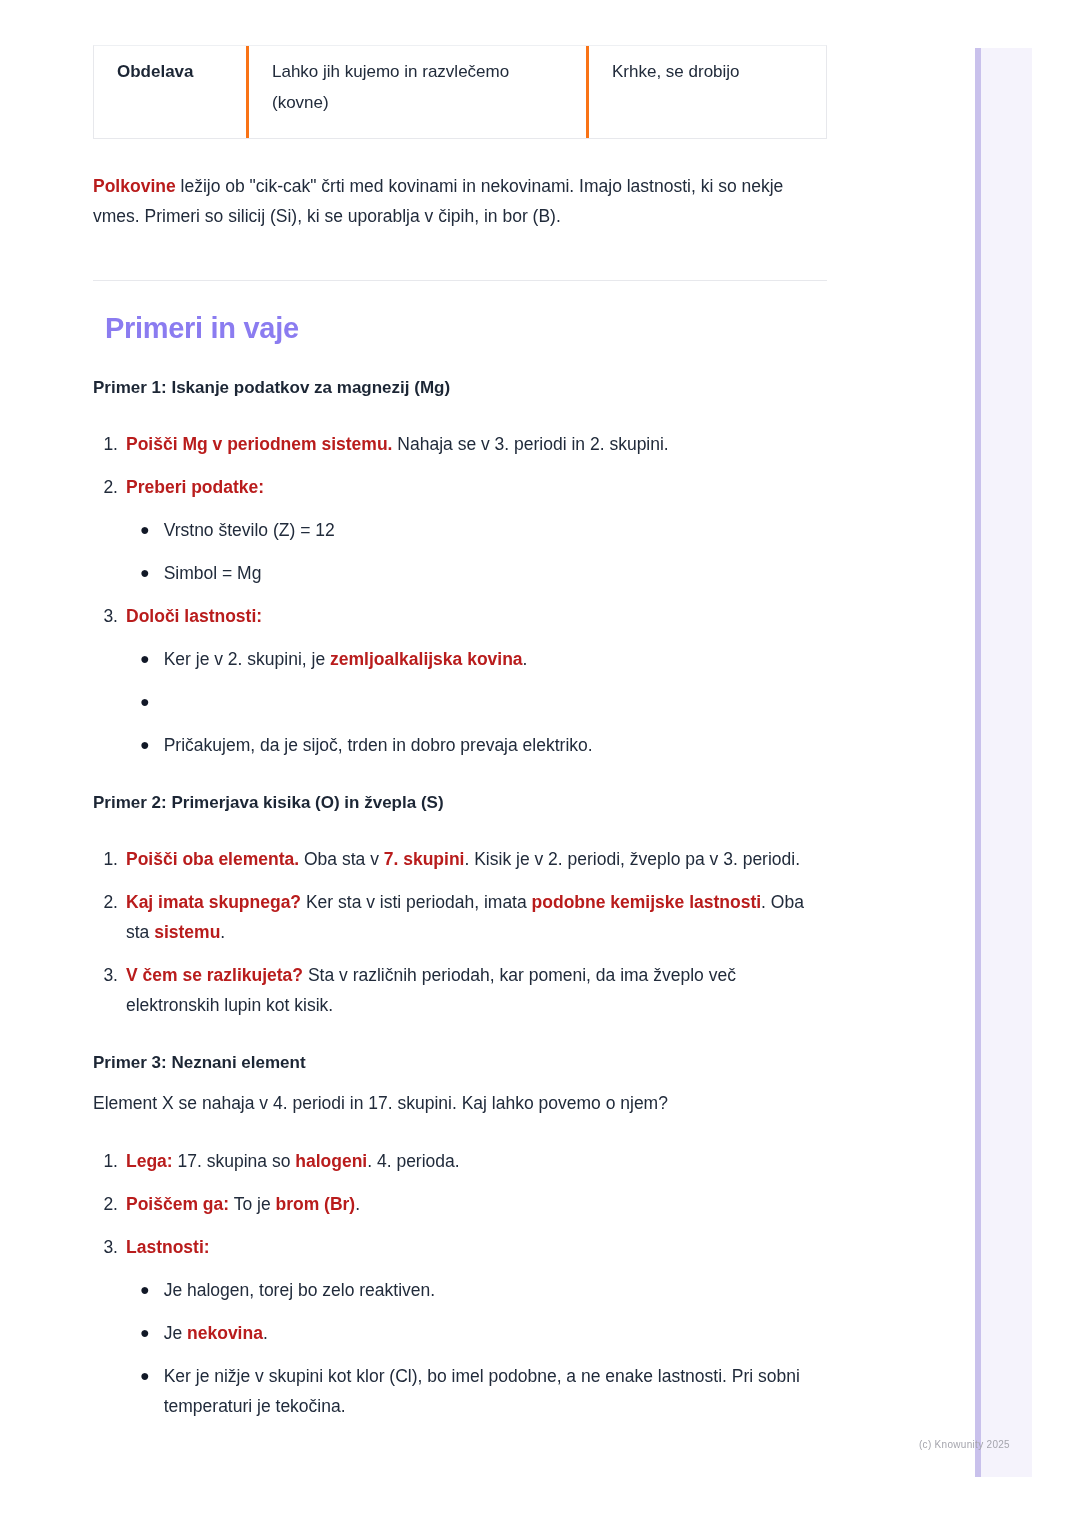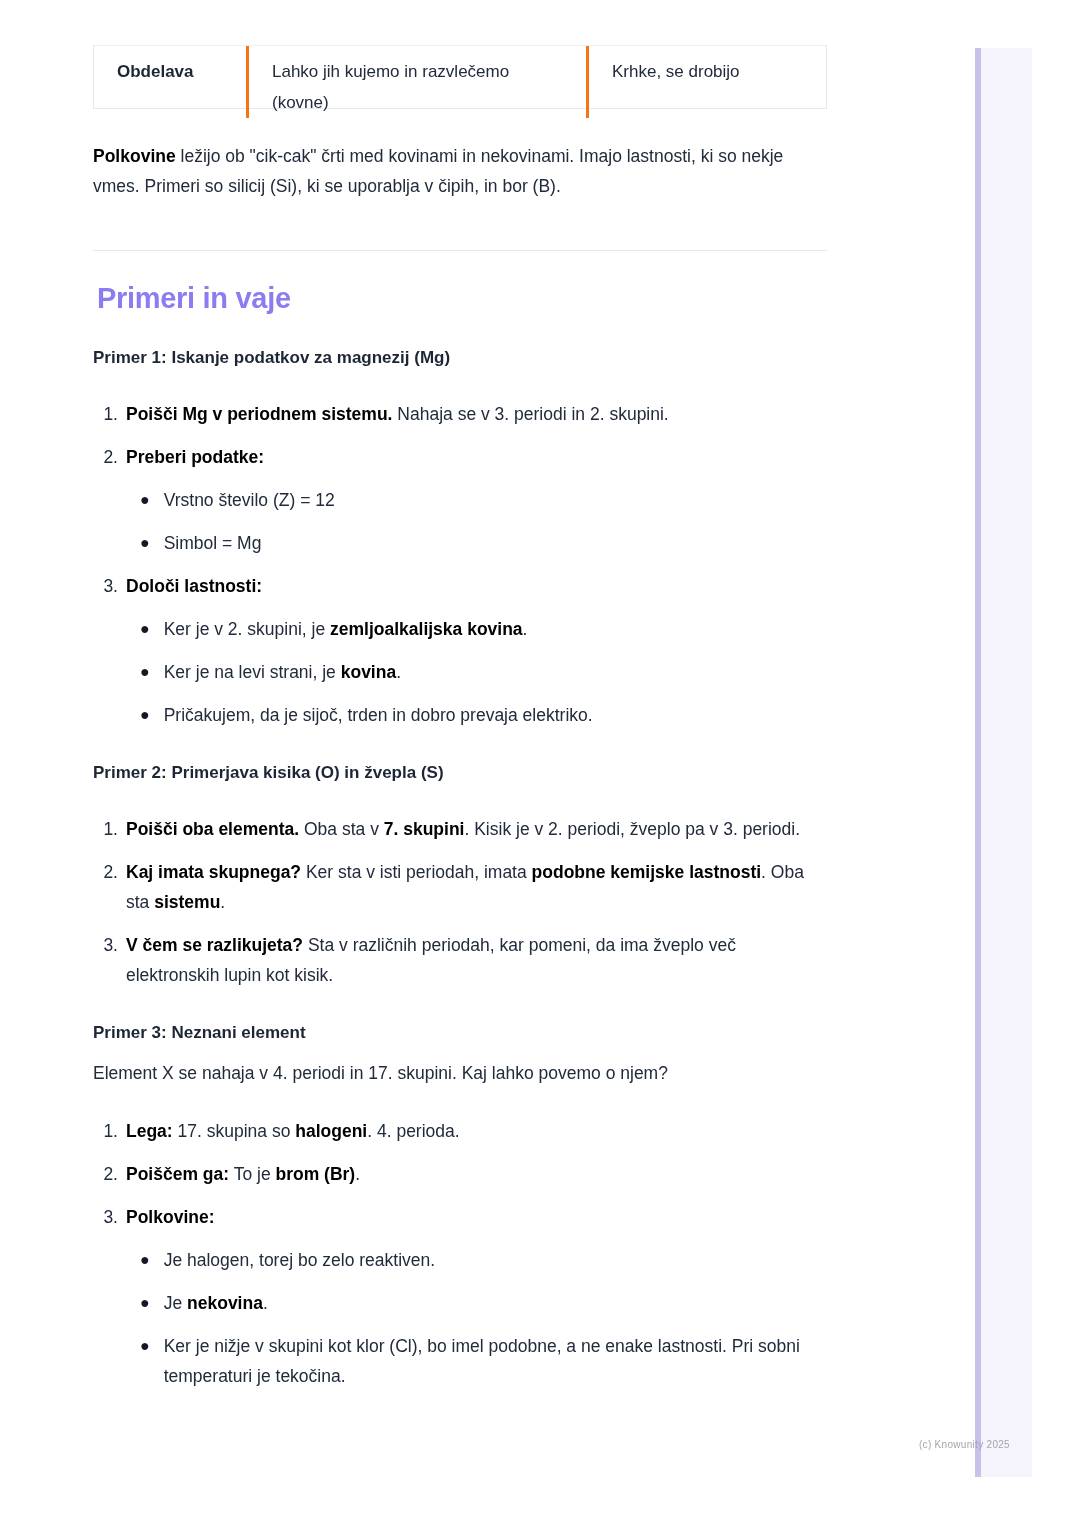--- a/index.html
+++ b/index.html
@@ -4,36 +4,36 @@
 <style>
   html,body{margin:0;padding:0;}
   body{
     width:1080px;height:1528px;position:relative;background:#ffffff;
     font-family:"Liberation Sans",sans-serif;color:#212b3b;overflow:hidden;
   }
   .content{position:absolute;left:93px;top:0;width:734px;}
 
   
   .table-frag{
-    margin-top:45px;height:64px;box-sizing:border-box;
+    margin-top:45px;height:94px;box-sizing:border-box;
     display:grid;grid-template-columns:152px 340px 242px;
     border:1px solid #e7e8ec;border-top-color:#eef0f3;
     font-size:17px;line-height:31px;
   }
   .cell{padding:10px 20px 0 23px;box-sizing:border-box;}
   .cell + .cell{border-left:3px solid #f97316;}
   .cell.head{font-weight:700;color:#1c2635;}
 
   .para{margin:32px 0 0;font-size:17.5px;line-height:30px;}
-  b{font-weight:700;color:#000000;}
+  b{font-weight:700;color:#b91c1c;}
 
   .divider{border:none;border-top:1px solid #e7e8ec;margin:49px 0 0;height:0;}
 
   .h1{
-    margin:30px 4px 0;font-size:29px;line-height:34px;font-weight:700;
+    margin:30px 12px 0;font-size:29px;line-height:34px;font-weight:700;
     color:#8b7cf0;letter-spacing:-0.3px;
   }
   .h2{margin:30px 0 0;font-size:17px;line-height:26px;font-weight:700;color:#1c2635;}
 
   .intro{margin:12px 0 0;font-size:17.5px;line-height:30px;}
 
   ol.numlist{list-style:none;margin:28px 0 0;padding:0;font-size:17.5px;line-height:30px;}
   ol.numlist > li{display:flex;margin-top:13px;padding-left:10px;}
   .num{flex:0 0 auto;min-width:15px;text-align:right;margin-right:8px;}
   .li-body{flex:1 1 auto;}
@@ -97,21 +97,20 @@
       <span class="num">3.</span>
       <div class="li-body">
         <span><b>Določi lastnosti:</b></span>
         <ul class="sub">
           <li>
               <span class="bullet">●</span>
               <span><span>Ker je v 2. skupini, je </span><b>zemljoalkalijska kovina</b><span>.</span></span>
             </li>
           <li>
               <span class="bullet">●</span>
-              <span><span>Ker je na levi strani, je </span><b>kovina</b><span>.</span></span>
             </li>
           <li>
               <span class="bullet">●</span>
               <span><span>Pričakujem, da je sijoč, trden in dobro prevaja elektriko.</span></span>
             </li>
         </ul>
       </div>
     </li>
   </ol>
 
@@ -138,21 +137,21 @@
       <span class="num">1.</span>
       <div class="li-body"><span><b>Lega:</b><span> 17. skupina so </span><b>halogeni</b><span>. 4. perioda.</span></span></div>
     </li>
     <li>
       <span class="num">2.</span>
       <div class="li-body"><span><b>Poiščem ga:</b><span> To je </span><b>brom (Br)</b><span>.</span></span></div>
     </li>
     <li>
       <span class="num">3.</span>
       <div class="li-body">
-        <span><b>Polkovine:</b></span>
+        <span><b>Lastnosti:</b></span>
         <ul class="sub">
           <li>
               <span class="bullet">●</span>
               <span><span>Je halogen, torej bo zelo reaktiven.</span></span>
             </li>
           <li>
               <span class="bullet">●</span>
               <span><span>Je </span><b>nekovina</b><span>.</span></span>
             </li>
           <li>

